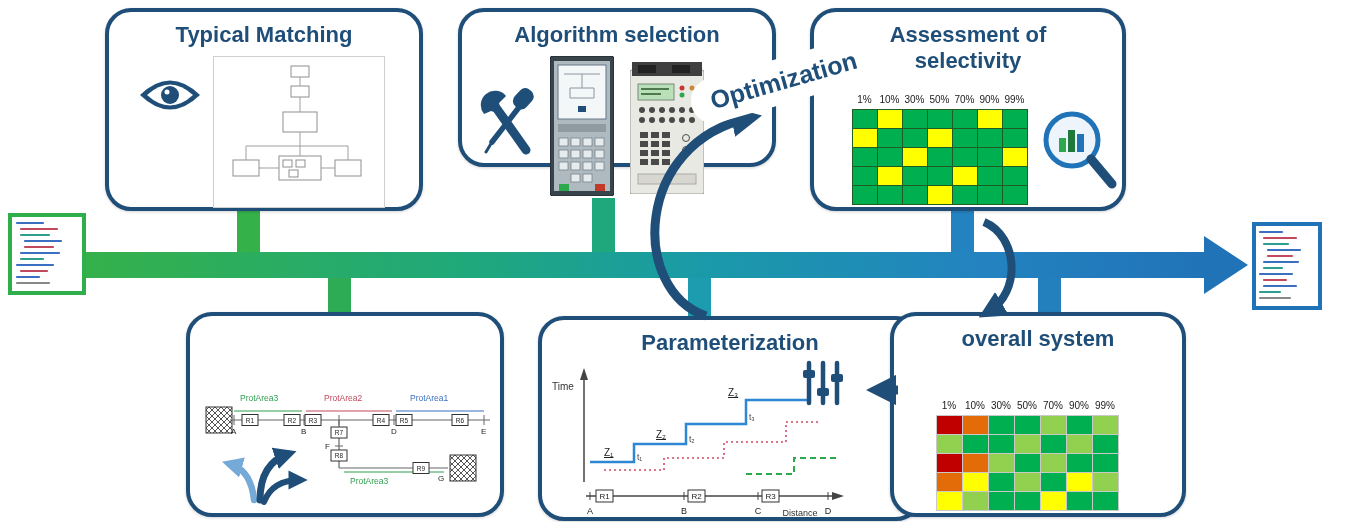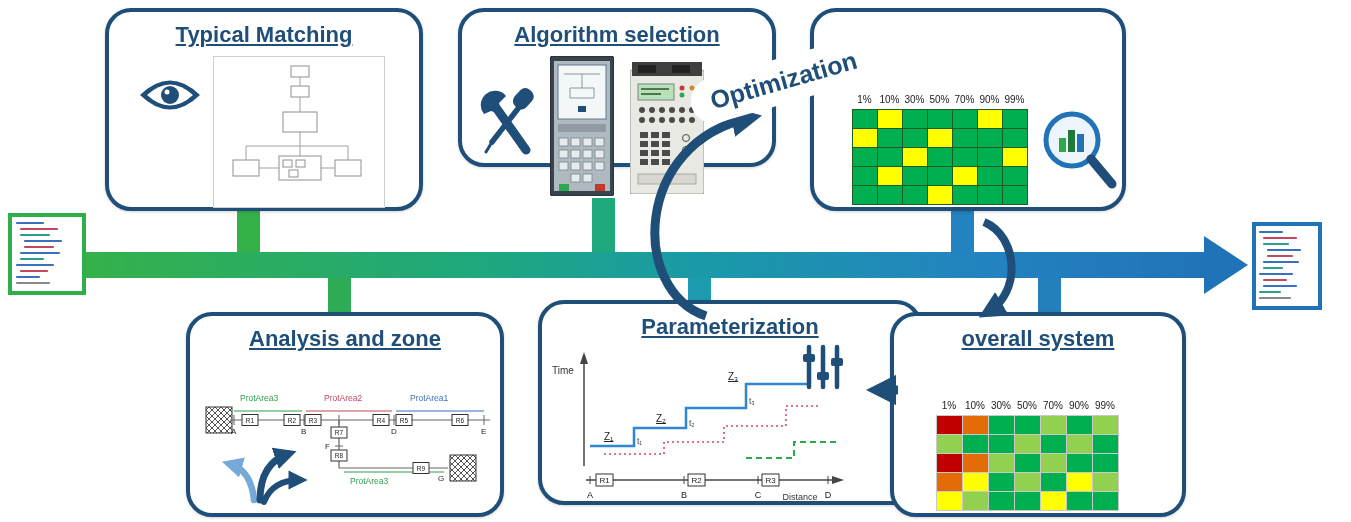--- a/index.html
+++ b/index.html
@@ -5,21 +5,21 @@
   html,body{margin:0;padding:0;background:#fff;}
   .canvas{position:relative;width:1351px;height:522px;background:#fff;overflow:hidden;
           font-family:"Liberation Sans",sans-serif;}
   .layer{position:absolute;left:0;top:0;pointer-events:none;}
   .tl-layer{z-index:1;}
   .arrow-layer{z-index:3;}
   .box{position:absolute;background:#fff;border:4px solid #1f4e79;border-radius:26px;
        box-sizing:border-box;z-index:2;box-shadow:0 1px 3px rgba(0,0,0,.18);}
   .box-title{position:absolute;left:0;right:0;top:10px;text-align:center;font-weight:bold;
              color:#1f4e79;font-size:22px;line-height:1.18;}
-  .tl{display:block;text-decoration:underline;}
+  .tl{display:block;}
   .abs{position:absolute;}
   .pct-row{position:absolute;display:flex;}
   .pct{display:inline-block;text-align:center;font-size:10px;color:#1a1a1a;}
   .grid7{position:absolute;display:grid;gap:1px;padding:1px;}
   .grid-sel{grid-template-columns:repeat(7,24px);grid-auto-rows:18px;background:#205c24;}
   .grid-ovr{grid-template-columns:repeat(7,25px);grid-auto-rows:18px;background:#c9c9c9;}
   .cell{width:100%;height:100%;}
   .doc{position:absolute;background:#fff;z-index:2;box-sizing:border-box;}
   .doc-left{left:8px;top:213px;width:78px;height:82px;border:4px solid #2fae4c;}
   .doc-right{left:1252px;top:222px;width:70px;height:88px;border:4px solid #2173b8;}
@@ -205,20 +205,24 @@
           <rect x="21" y="97" width="8" height="6"></rect>
           <rect x="32" y="97" width="8" height="6"></rect>
       </g>
       <circle cx="56" cy="76" r="3.5" fill="none" stroke="#4a4a4a"></circle>
       <circle cx="56" cy="88" r="3.5" fill="none" stroke="#4a4a4a"></circle>
       <rect x="8" y="112" width="58" height="10" fill="#d7d7cf" stroke="#aaaaaa"></rect>
     </svg>
   </div>
 
   <div class="box" style="left:810px;top:8px;width:316px;height:203px">
+    <div class="box-title">
+      <span class="tl">Assessment of</span>
+      <span class="tl">selectivity</span>
+    </div>
     <div class="pct-row" style="left:38px;top:82px">
         <span class="pct" style="width: 25px;">1%</span>
         <span class="pct" style="width: 25px;">10%</span>
         <span class="pct" style="width: 25px;">30%</span>
         <span class="pct" style="width: 25px;">50%</span>
         <span class="pct" style="width: 25px;">70%</span>
         <span class="pct" style="width: 25px;">90%</span>
         <span class="pct" style="width: 25px;">99%</span>
       </div>
     <div class="grid7 grid-sel" style="left:38px;top:97px">
@@ -262,21 +266,20 @@
       <circle cx="34" cy="32" r="26" fill="#edf4fb" stroke="#2173b8" stroke-width="5"></circle>
       <rect x="21" y="30" width="7" height="14" fill="#2ea84c"></rect>
       <rect x="30" y="22" width="7" height="22" fill="#1f7a3a"></rect>
       <rect x="39" y="26" width="7" height="18" fill="#2173b8"></rect>
       <line x1="53" y1="51" x2="74" y2="76" stroke="#1f4e79" stroke-width="9" stroke-linecap="round"></line>
     </svg>
   </div>
 
   <div class="box" style="left:186px;top:312px;width:318px;height:205px">
     <div class="box-title">
-      <span class="tl">Analysis and zone</span>
     </div>
     <svg class="abs" style="left:4px;top:64px" width="310" height="136" viewBox="0 0 310 136">
       <defs>
         <pattern id="hatch" width="6" height="6" patternUnits="userSpaceOnUse">
           <rect width="6" height="6" fill="#ffffff"></rect>
           <path d="M0 0 L6 6 M6 0 L0 6" stroke="#555555" stroke-width="1"></path>
         </pattern>
         <marker id="m-n" viewBox="0 0 10 10" refX="6" refY="5" markerWidth="3.2" markerHeight="3.2" orient="auto" markerUnits="strokeWidth">
           <path d="M0 0 L10 5 L0 10 Z" fill="#1f4e79"></path>
         </marker>
@@ -347,21 +350,21 @@
       <rect x="256" y="75" width="26" height="26" fill="url(#hatch)" stroke="#333333"></rect>
 
       <g transform="translate(30,56)">
         <path d="M30 64 C28 44 20 32 6 28" fill="none" stroke="#74a9d8" stroke-width="6.5" stroke-linecap="round" marker-end="url(#m-b)"></path>
         <path d="M36 64 C36 38 46 24 64 18" fill="none" stroke="#1f4e79" stroke-width="7" stroke-linecap="round" marker-end="url(#m-n)"></path>
         <path d="M40 66 C46 50 60 44 76 44" fill="none" stroke="#1f4e79" stroke-width="6" stroke-linecap="round" marker-end="url(#m-n)"></path>
       </g>
     </svg>
   </div>
 
-  <div class="box" style="left:538px;top:300px;width:384px;height:205px">
+  <div class="box" style="left:538px;top:316px;width:384px;height:205px">
     <div class="box-title">
       <span class="tl">Parameterization</span>
     </div>
     <svg class="abs" style="left:6px;top:44px" width="300" height="156" viewBox="0 0 300 156">
 
       <line x1="36" y1="118" x2="36" y2="12" stroke="#444444" stroke-width="1.5"></line>
       <polygon points="32,16 36,4 40,16" fill="#444444"></polygon>
       <text x="4" y="26" font-size="10" fill="#333333">Time</text>
 
       <path d="M56 106 H116 V94 H176 V78 H238 V58 H272" fill="none" stroke-width="1.6" stroke-dasharray="2 3" stroke="#d44a6a"></path>

